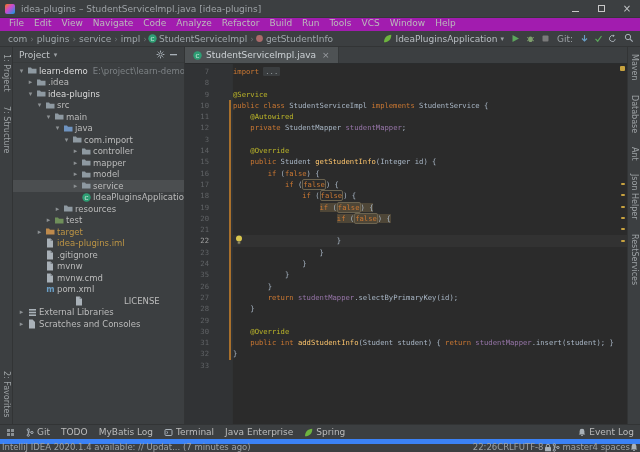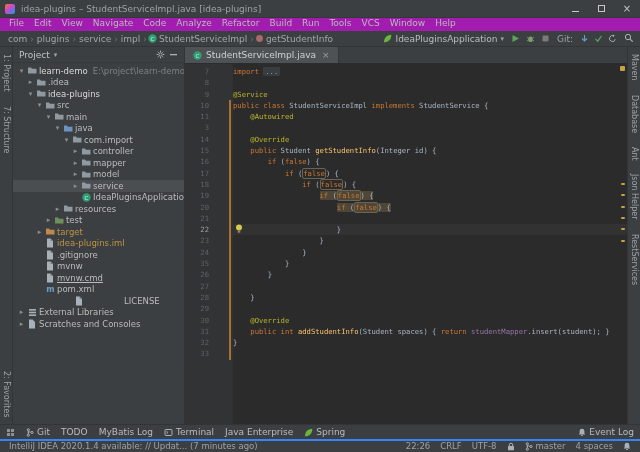--- a/index.html
+++ b/index.html
@@ -71,22 +71,22 @@
 .tok-box{border:1px solid #6c6450;border-radius:2px}
 .tok-sel{background:#4e4637}
 .bulb{position:absolute;left:50px;top:0;z-index:3}
 .vcs-stripe{position:absolute;left:44px;width:2px;background:#a8702c;z-index:2}
 .warn-mark{position:absolute;right:2px;width:4px;height:2px;background:#c7a23f;border-radius:1px}
 .inspect-sq{position:absolute;top:2px;right:2px;width:5px;height:5px;background:#c7a23f;border-radius:1px}
 
 .bottombar{height:15px;display:flex;align-items:center;background:#3c3f41;border-top:1px solid #323435;padding:0 6px;gap:11px}
 .tool-btn{color:#bbbbbb;display:inline-flex;align-items:flex-end;gap:3px;white-space:nowrap}
 .event-log{margin-left:auto}
-.statusbar{height:13px;display:flex;align-items:flex-start;background:#3c3f41;border-top:2px solid #3b82f6;padding:0 9px;font-size:8.5px;color:#9da2a6}
-.status-right{margin-left:auto;display:flex;align-items:center;gap:10px}
+.statusbar{height:13px;display:flex;align-items:flex-end;background:#3c3f41;border-top:5px solid #3b82f6;padding:0 2px;font-size:8.5px;color:#9da2a6}
+.status-right{margin-left:auto;display:flex;align-items:center;}
 .status-item{display:inline-flex;align-items:center;gap:3px;white-space:nowrap}
 </style>
 </head>
 <body>
 
 <div class="app">
 
   <div class="titlebar">
     <div class="logo"></div>
     <span class="title-text">idea-plugins – StudentServiceImpl.java [idea-plugins]</span>
@@ -423,21 +423,21 @@
           <div class="tree-row" style="padding-left: 22px;">
             <span class="arrow"></span>
             <span class="icon">
               <svg width="8" height="10">
                 <path d="M1 .5h3.6L7 2.9v6.6H1z" fill="#A9B1B8"></path>
                 <path d="M4.6 .5L7 2.9H4.6z" fill="#767D83"></path>
               </svg>
             </span>
             <span class="tree-label">mvnw</span>
           </div>
-          <div class="tree-row" style="padding-left: 22px; text-decoration: underline;">
+          <div class="tree-row" style="padding-left: 22px;">
             <span class="arrow"></span>
             <span class="icon">
               <svg width="8" height="10">
                 <path d="M1 .5h3.6L7 2.9v6.6H1z" fill="#A9B1B8"></path>
                 <path d="M4.6 .5L7 2.9H4.6z" fill="#767D83"></path>
               </svg>
             </span>
             <span class="tree-label">mvnw.cmd</span>
           </div>
           <div class="tree-row" style="padding-left: 22px;">
@@ -520,20 +520,25 @@
               <span class="ln">10</span>
               <span class="gut-sp"></span>
               <span class="content"><span class="c-k">public class </span><span class="c-p">StudentServiceImpl </span><span class="c-k">implements </span><span class="c-p">StudentService {</span></span>
             </div>
             <div class="line">
               <span class="ln">11</span>
               <span class="gut-sp"></span>
               <span class="content"><span class="c-p">    </span><span class="c-a">@Autowired</span></span>
             </div>
             <div class="line">
+              <span class="ln">12</span>
+              <span class="gut-sp"></span>
+              <span class="content"><span class="c-p">    </span><span class="c-k">private </span><span class="c-p">StudentMapper </span><span class="c-v">studentMapper</span><span class="c-p">;</span></span>
+            </div>
+            <div class="line">
               <span class="ln">3</span>
               <span class="gut-sp"></span>
               <span class="content"></span>
             </div>
             <div class="line">
               <span class="ln">14</span>
               <span class="gut-sp"></span>
               <span class="content"><span class="c-p">    </span><span class="c-a">@Override</span></span>
             </div>
             <div class="line">
@@ -597,40 +602,41 @@
               <span class="content"><span class="c-p">            </span><span class="c-p">}</span></span>
             </div>
             <div class="line">
               <span class="ln">26</span>
               <span class="gut-sp"></span>
               <span class="content"><span class="c-p">        </span><span class="c-p">}</span></span>
             </div>
             <div class="line">
               <span class="ln">27</span>
               <span class="gut-sp"></span>
+              <span class="content"><span class="c-p">        </span><span class="c-k">return </span><span class="c-v">studentMapper</span><span class="c-p">.selectByPrimaryKey(id);</span></span>
             </div>
             <div class="line">
               <span class="ln">28</span>
               <span class="gut-sp"></span>
               <span class="content"><span class="c-p">    </span><span class="c-p">}</span></span>
             </div>
             <div class="line">
               <span class="ln">29</span>
               <span class="gut-sp"></span>
               <span class="content"></span>
             </div>
             <div class="line">
               <span class="ln">30</span>
               <span class="gut-sp"></span>
               <span class="content"><span class="c-p">    </span><span class="c-a">@Override</span></span>
             </div>
             <div class="line">
               <span class="ln">31</span>
               <span class="gut-sp"></span>
-              <span class="content"><span class="c-p">    </span><span class="c-k">public int </span><span class="c-d">addStudentInfo</span><span class="c-p">(Student spaces) { </span><span class="c-k">return </span><span class="c-v">studentMapper</span><span class="c-p">.insert(student); }</span></span>
+              <span class="content"><span class="c-p">    </span><span class="c-k">public int </span><span class="c-d">addStudentInfo</span><span class="c-p">(Student student) { </span><span class="c-k">return </span><span class="c-v">studentMapper</span><span class="c-p">.insert(student); }</span></span>
             </div>
             <div class="line">
               <span class="ln">32</span>
               <span class="gut-sp"></span>
               <span class="content"><span class="c-p">}</span></span>
             </div>
             <div class="line">
               <span class="ln">33</span>
               <span class="gut-sp"></span>
               <span class="content"></span>

